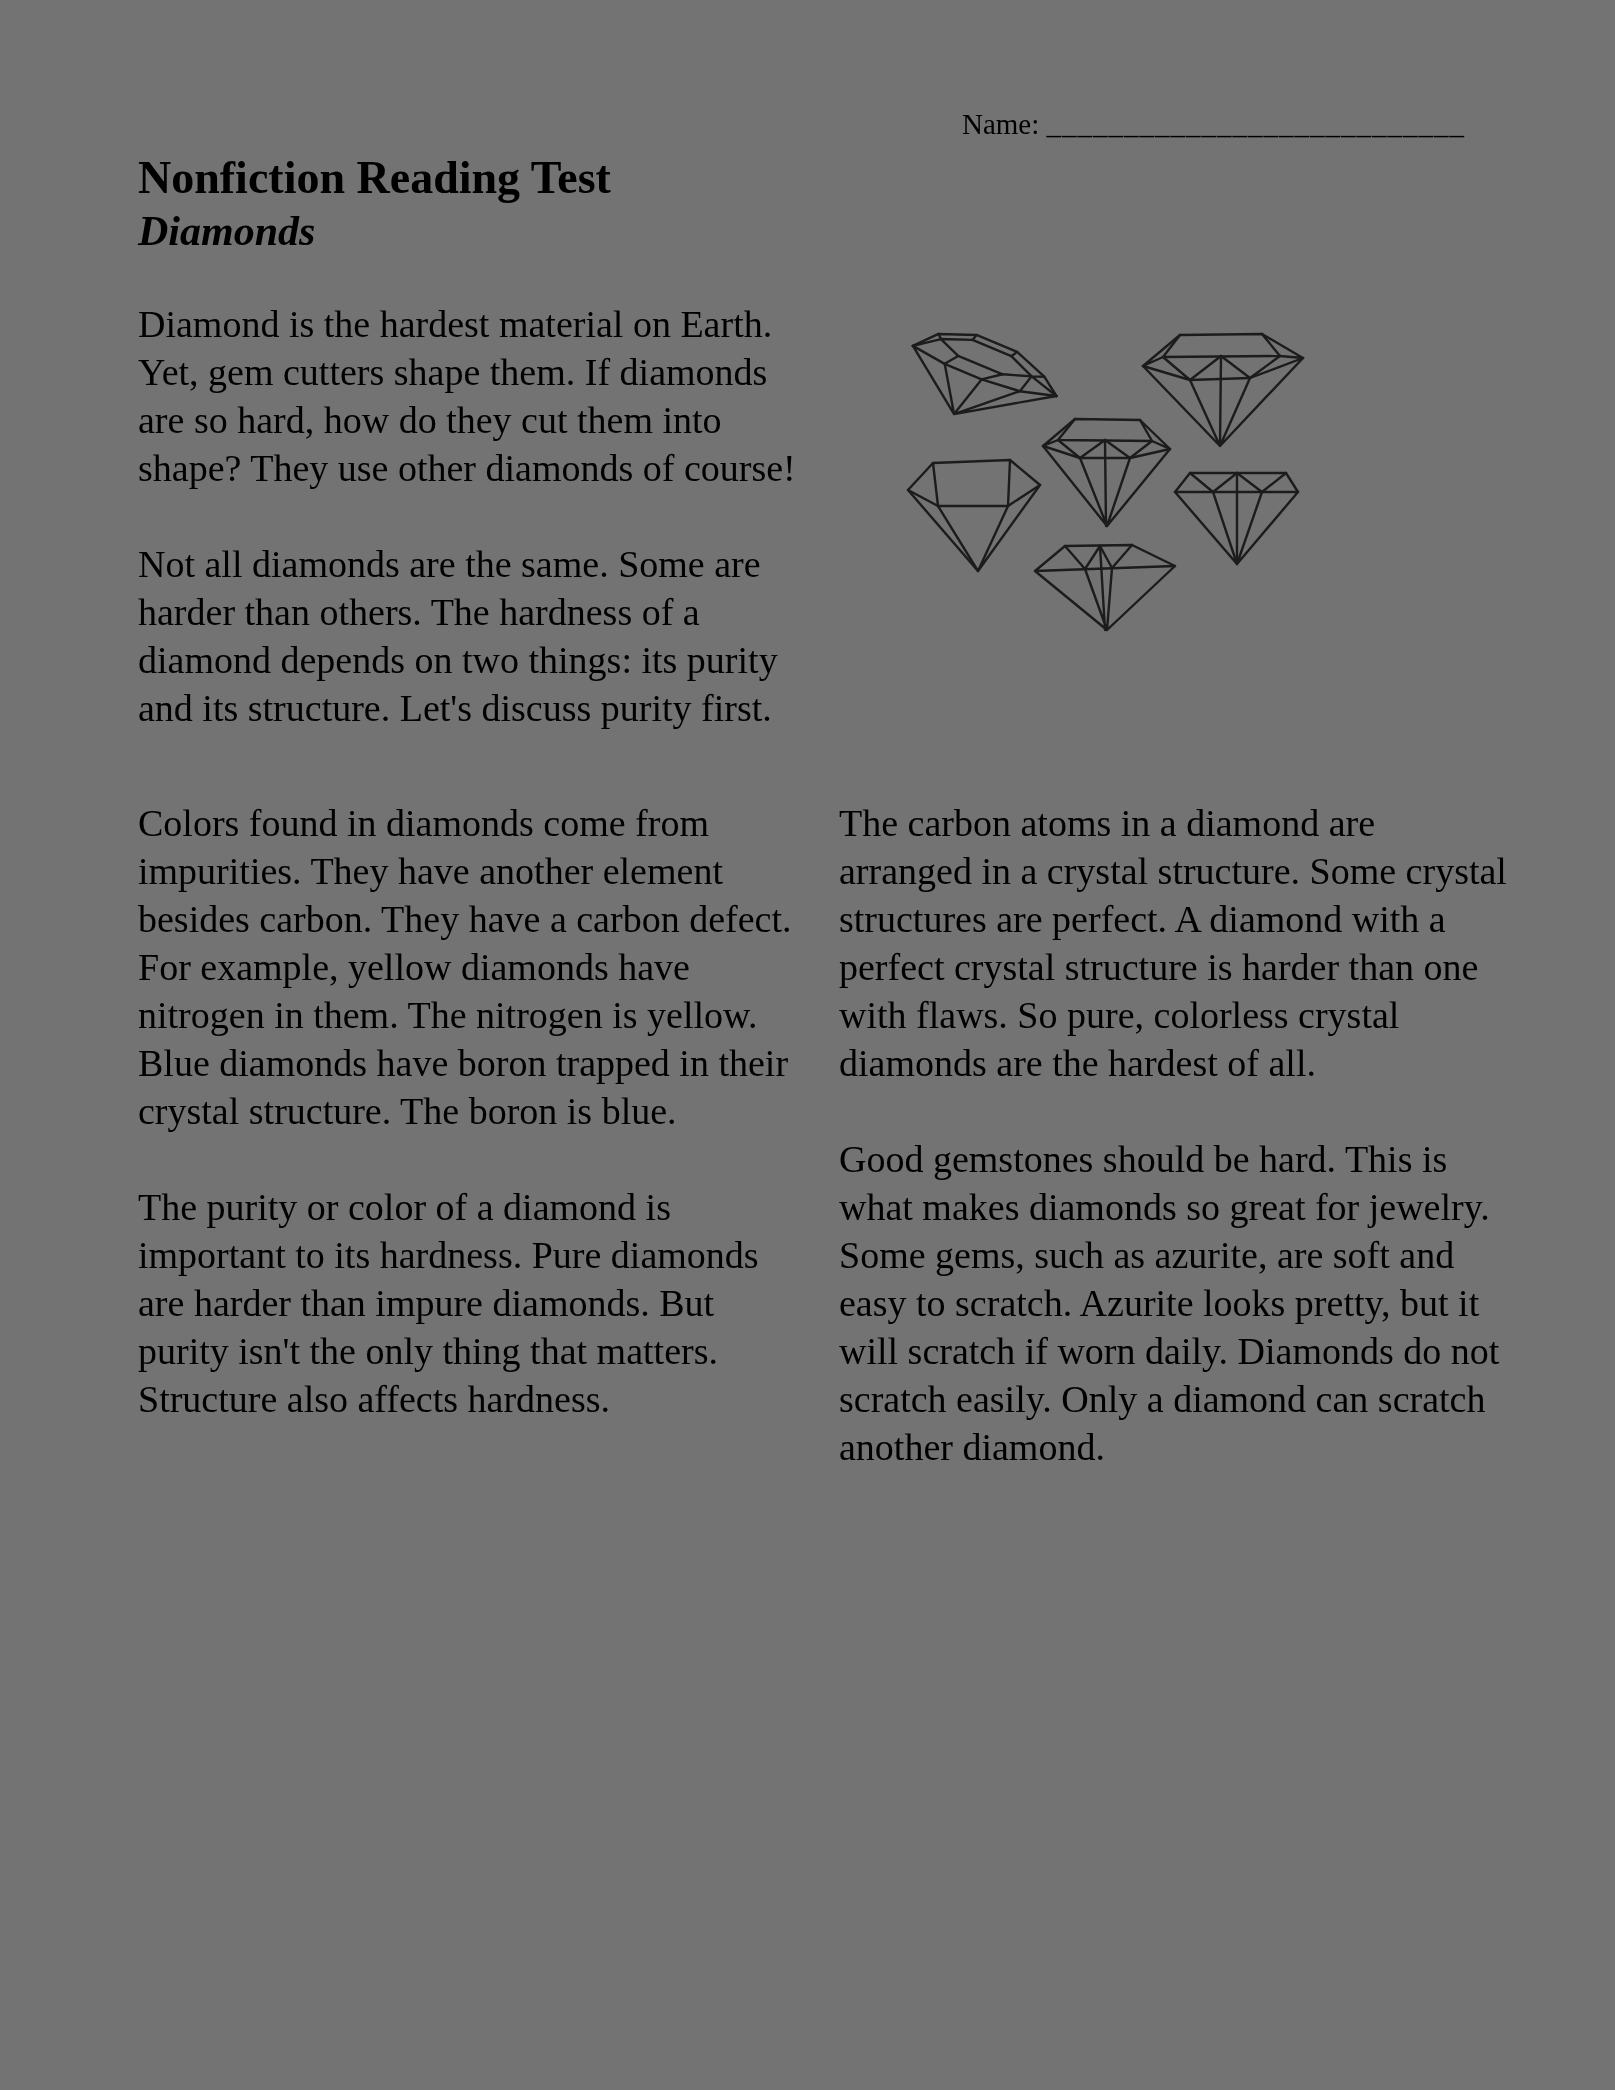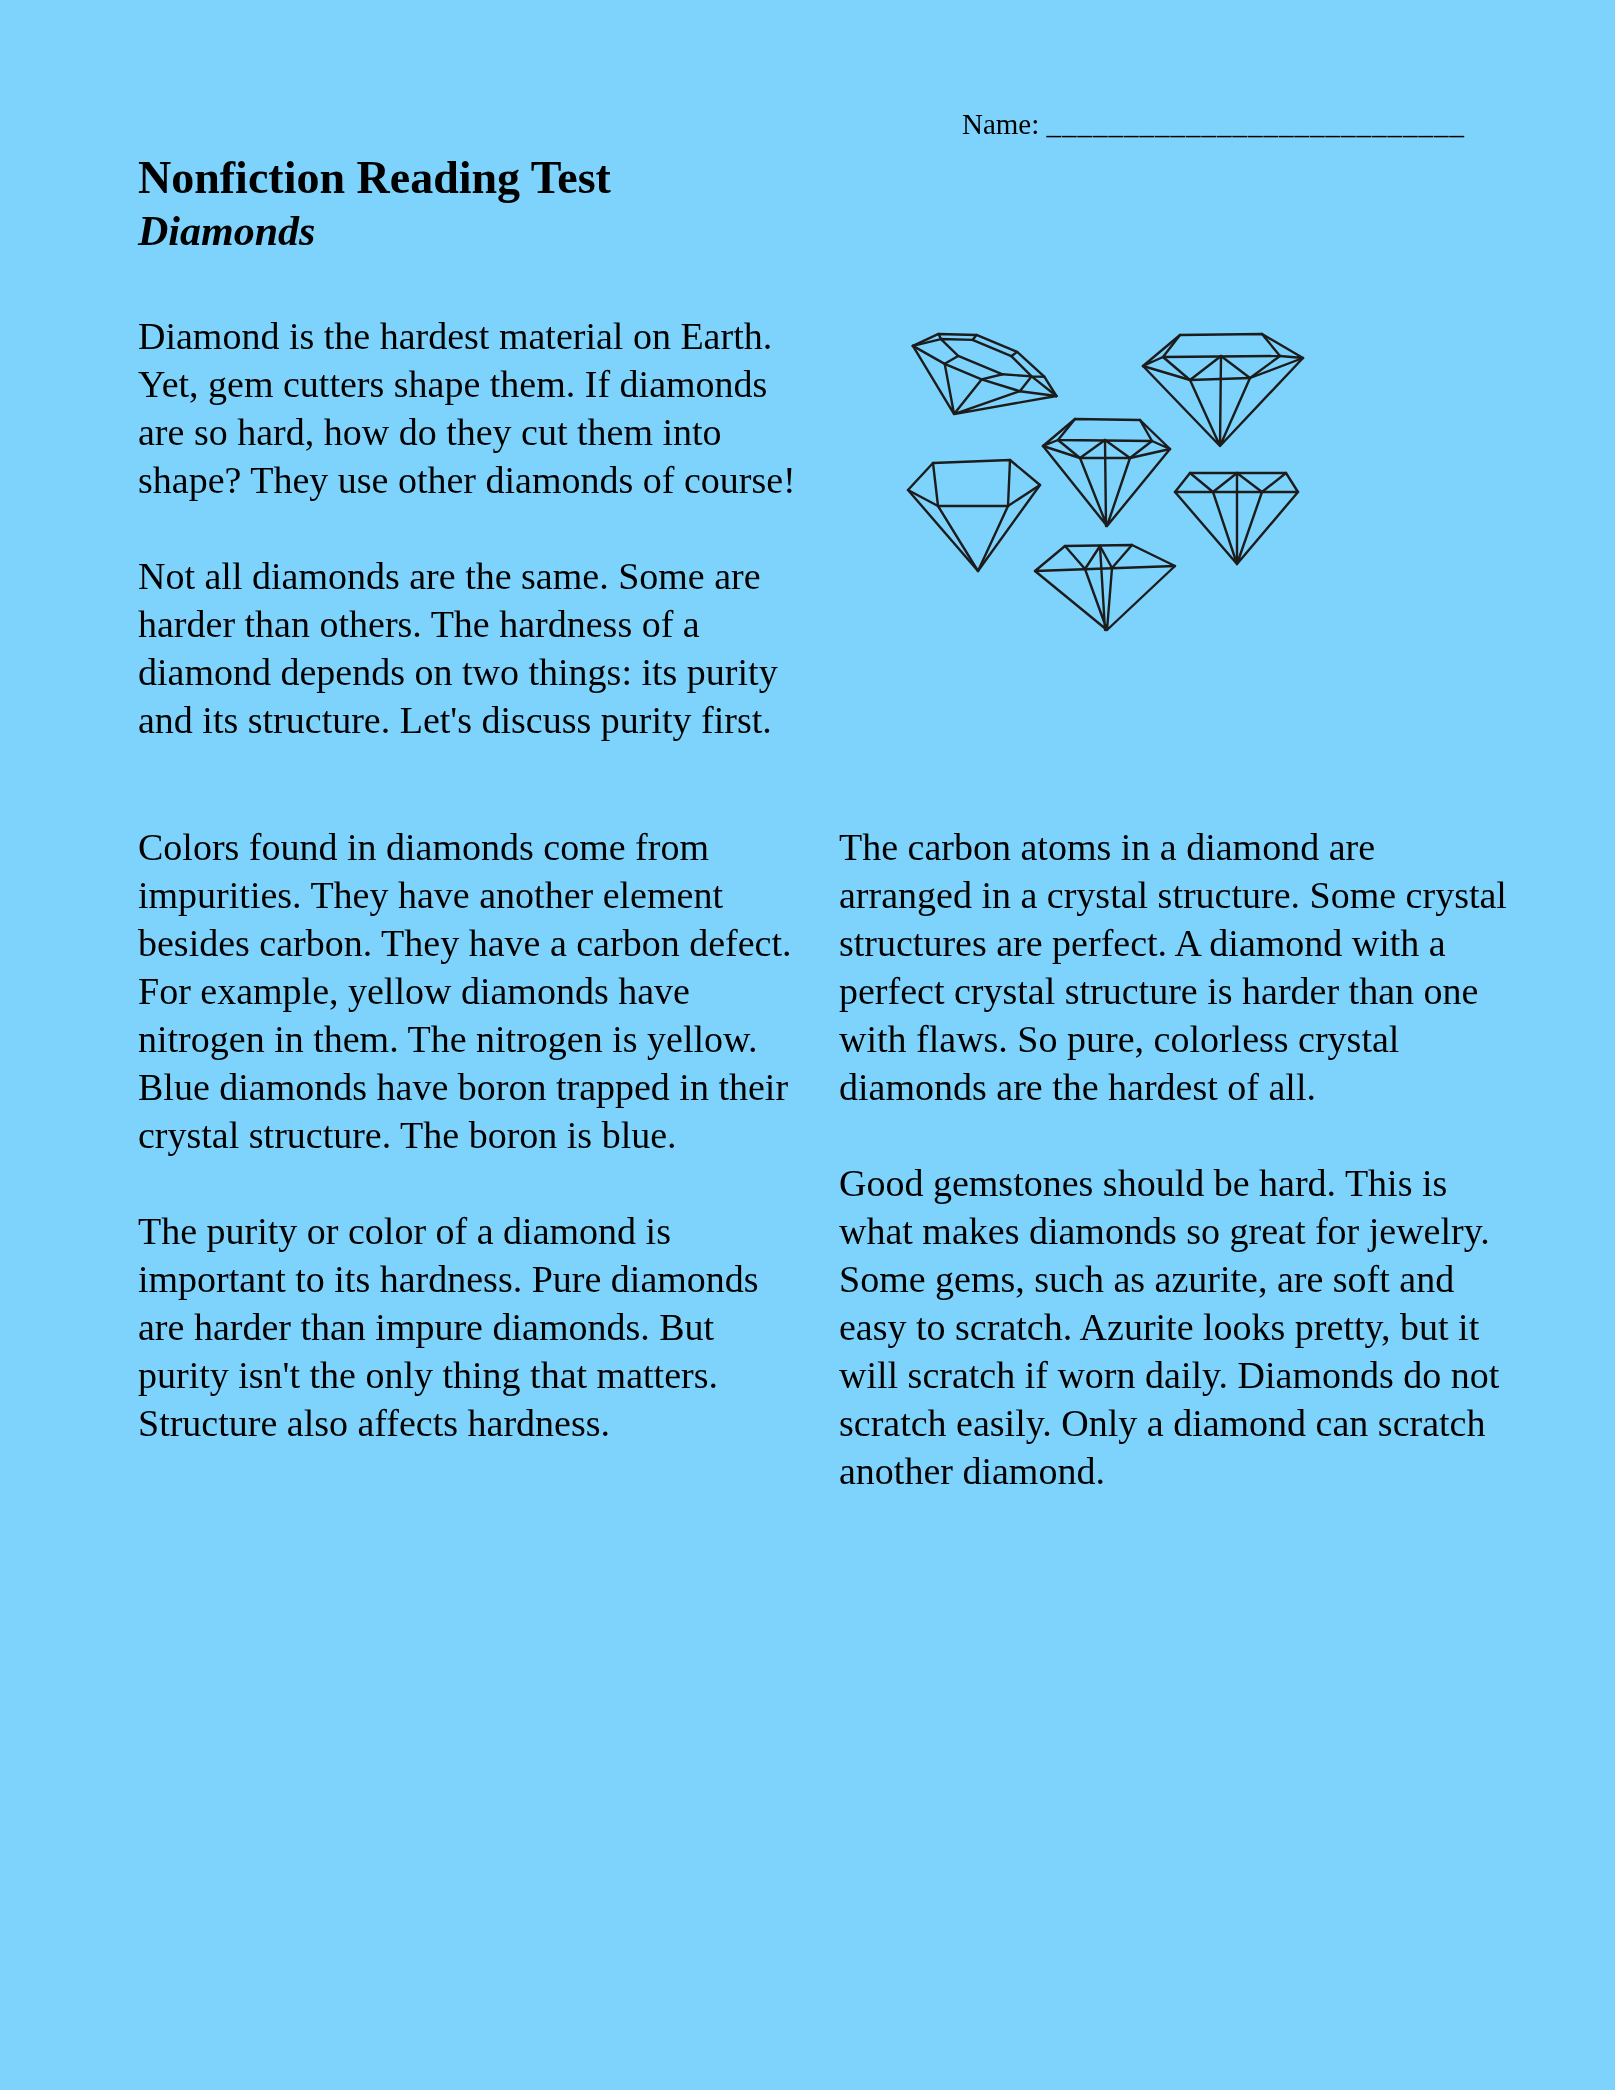--- a/index.html
+++ b/index.html
@@ -1,20 +1,20 @@
 <!DOCTYPE html>
 <html><head>
 <meta charset="utf-8">
 <style>
   html,body{margin:0;padding:0;background:#e8e8e8;}
   .page{
     position:relative;
     width:1615px;height:2090px;
     margin:0 auto;
-    background:#7dd3fc;
+    background:#737373;
     color:#000;
     font-family:"Liberation Serif","DejaVu Serif",serif;
     box-sizing:border-box;
     padding:104px 100px 0 138px;
     overflow:hidden;
   }
   .name-row{
     text-align:right;
     padding-right:50px;
     font-size:29px;
@@ -45,21 +45,21 @@
   .intro-grid,.cols-grid{
     display:grid;
     grid-template-columns:676px 676px;
     column-gap:25px;
   }
   .intro-grid{margin-top:44px;}
   .cols-grid{margin-top:67px;}
   p.body{
     font-size:38px;
     line-height:48px;
-    margin:12px 0 48px 0;
+    margin:0 0 48px 0;
   }
   p.body:last-child{margin-bottom:0;}
   .illustration{
     display:block;
     margin:18px 0 0 61px;
   }
   .illustration path, .illustration polyline{
     fill:none;
     stroke:#1c1c1c;
     stroke-width:2.4;

